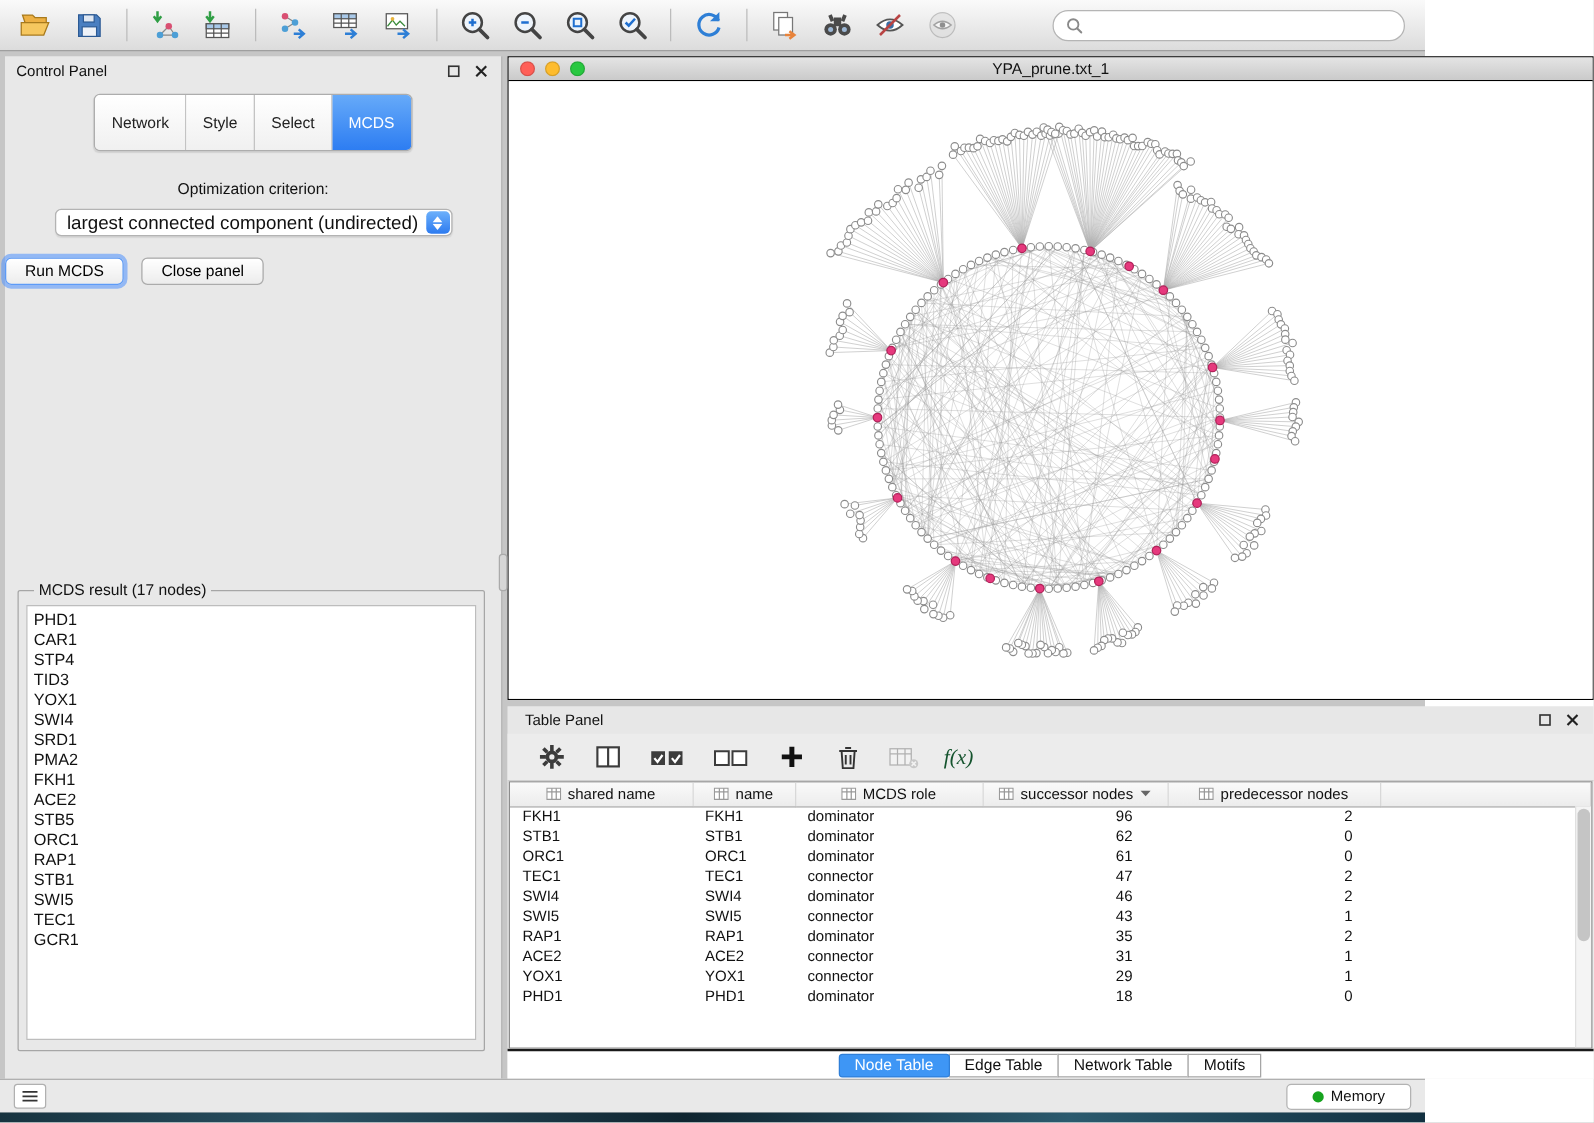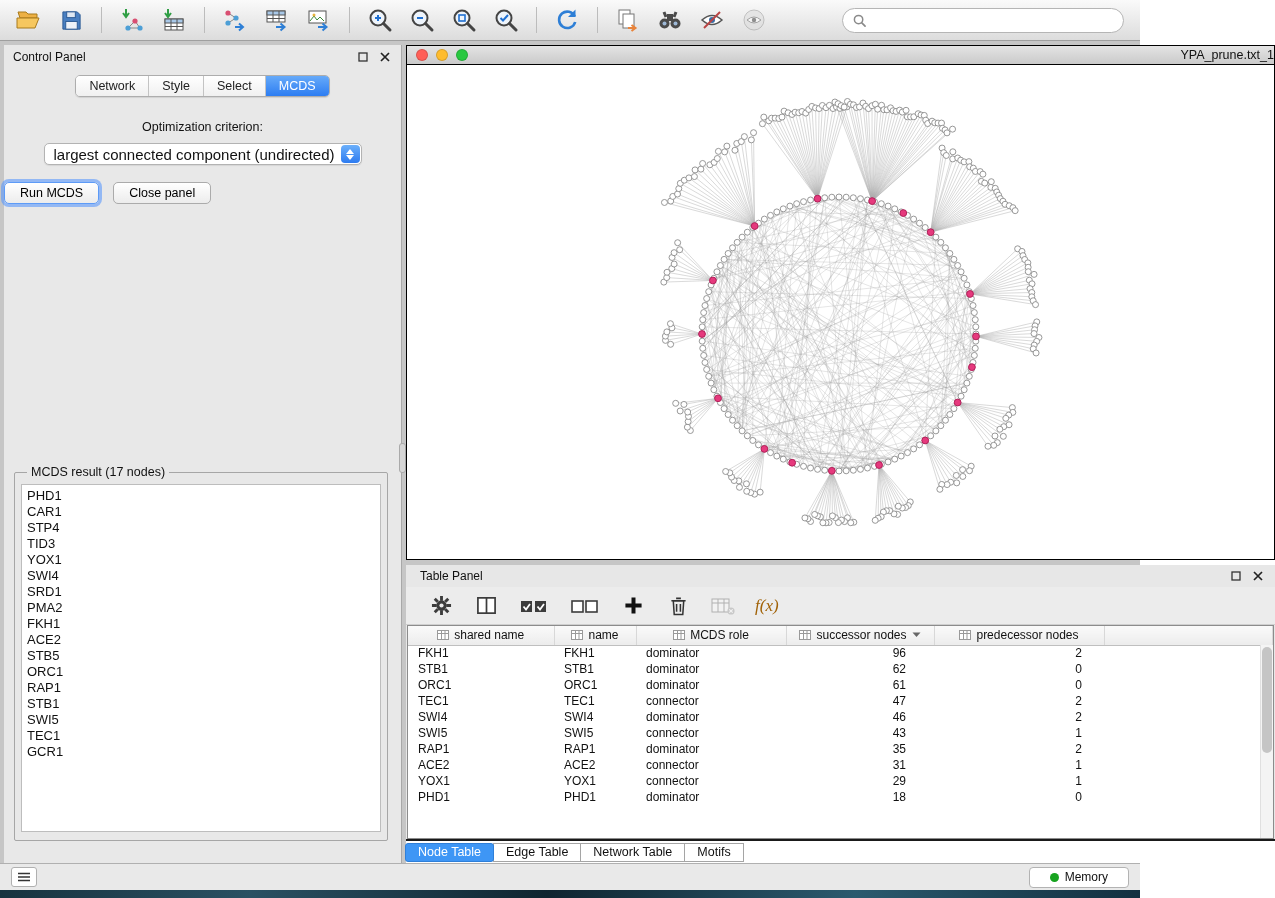--- a/index.html
+++ b/index.html
@@ -14,62 +14,62 @@
   .search-box{margin-left:auto;display:flex;align-items:center;gap:6px;background:#fff;border:1px solid #b5b5b5;border-radius:13px;height:25px;padding:0 10px;width:282px;margin-right:6px}
   .search-box input{border:none;outline:none;flex:1;font-size:12px;background:transparent}
 
   
   .control-panel{position:absolute;left:4px;top:45px;width:398px;height:818px;background:#e8e8e8;border-right:1px solid #a8a8a8}
   .panel-header{height:23px;display:flex;align-items:center;padding:0 9px;font-size:12px}
   .panel-header .spacer{flex:1}
   .win-icon{width:15px;height:15px;display:flex;align-items:center;justify-content:center;margin-left:7px}
   .cp-tabs{display:flex;justify-content:center;margin-top:7px}
   .segmented{display:flex;border:1px solid #adadad;border-radius:5px;overflow:hidden;box-shadow:0 1px 1px rgba(0,0,0,.1)}
-  .segment{padding:3px 13px;font-size:12.5px;border-right:1px solid #c3c3c3;background:linear-gradient(#ffffff,#f0f0f0);color:#222}
+  .segment{padding:15px 13px;font-size:12.5px;border-right:1px solid #c3c3c3;background:linear-gradient(#ffffff,#f0f0f0);color:#222}
   .segment:last-child{border-right:none}
   .segment.active{background:linear-gradient(#66aaf9,#2d7df2);color:#fff}
   .opt-label{text-align:center;font-size:12.5px;margin-top:23px}
   .dropdown{position:relative;margin:9px auto 0;width:318px;height:22px;background:#fff;border:1px solid #b3b3b3;border-radius:5px;display:flex;align-items:center;padding-left:9px;font-size:15px;box-shadow:0 1px 1px rgba(0,0,0,.08)}
   .dd-stepper{position:absolute;right:1px;top:1px;bottom:1px;width:19px;border-radius:4px;background:linear-gradient(#6cb0fb,#2d7bf0);display:flex;flex-direction:column;align-items:center;justify-content:center;gap:1px}
   .btn-row{display:flex;gap:14px;margin-top:17px}
   .mac-btn{height:22px;padding:0 15px;background:linear-gradient(#ffffff,#ececec);border:1px solid #ababab;border-radius:5px;font-size:12.5px;font-family:"Liberation Sans",sans-serif}
   .mac-btn.focused{box-shadow:0 0 0 3px rgba(90,152,252,.6);border-color:#5d9bf7}
   .result-group{position:absolute;left:10px;right:13px;top:420px;height:376px;border:1px solid #a6a6a6;border-radius:2px;padding:5px 6px 8px 6px;background:#e8e8e8}
   .result-group legend{font-size:12.5px;padding:0 4px;margin-left:6px}
   .result-list{width:100%;height:100%;background:#fff;border:1px solid #bdbdbd;overflow:hidden;padding:3px 0 0 5px}
   .mcds-item{font-size:13px;line-height:16px}
 
   
   .network-window{position:absolute;left:406px;top:45px;width:869px;height:515px;border:1px solid #000;background:#fff;display:flex;flex-direction:column}
   .net-titlebar{height:19px;background:linear-gradient(#e4e4e4,#cacaca);border-bottom:1px solid #000;position:relative;display:flex;align-items:center;flex:none}
   .traffic{display:flex;gap:8px;position:absolute;left:9px;top:3px}
   .tl{width:12px;height:12px;border-radius:50%;border:1px solid rgba(0,0,0,.15)}
-  .net-title{flex:1;text-align:right;font-size:12.5px}
+  .net-title{flex:1;text-align:center;font-size:12.5px}
   .net-canvas{flex:1;position:relative;background:#fff}
   .net-canvas svg{position:absolute;left:0;top:0;width:100%;height:100%}
   .v-splitter{position:absolute;left:399px;top:443px;width:7px;height:30px;background:#d6d6d6;border:1px solid #aaa;border-radius:3px}
 
   
   .table-panel{position:absolute;left:406px;top:565px;width:869px;height:298px;background:#e7e7e7;display:flex;flex-direction:column}
   .tp-header{height:22px;display:flex;align-items:center;padding:0 10px 0 14px;font-size:12px;flex:none}
   .tp-header .spacer{flex:1}
   .tp-toolbar{height:38px;background:#ececec;display:flex;align-items:center;gap:19px;padding-left:22px;border-bottom:1px solid #cfcfcf;flex:none}
   .icon-btn{width:26px;height:26px;display:flex;align-items:center;justify-content:center}
-  .fx{font-family:"Liberation Serif",serif;font-style:italic;font-size:17px;color:#a16207}
+  .fx{font-family:"Liberation Serif",serif;font-style:italic;font-size:17px;color:#14532d}
   .table-wrap{flex:1;position:relative;background:#fff;border:1px solid #8c8c8c;margin:0 1px;overflow:hidden}
   table{border-collapse:collapse;width:100%;table-layout:fixed}
   th{height:19px;background:linear-gradient(#fafafa,#ececec);border-right:1px solid #d8d8d8;border-bottom:1px solid #bfbfbf;font-weight:normal;font-size:12px}
   th:nth-child(1){width:146px}th:nth-child(2){width:82px}th:nth-child(3){width:150px}th:nth-child(4){width:148px}th:nth-child(5){width:170px}
   .th-inner{display:flex;align-items:center;justify-content:center;gap:5px}
   td{height:16px;font-size:12px;padding-left:10px;white-space:nowrap;overflow:hidden}
   td:nth-child(4){text-align:right;padding-right:28px}
   td:nth-child(5){text-align:right;padding-right:22px}
   .vscroll{position:absolute;right:0;top:19px;bottom:0;width:13px;background:#f4f4f4;border-left:1px solid #e0e0e0}
   .vthumb{position:absolute;left:1px;right:1px;top:2px;height:106px;background:#c5c5c5;border-radius:6px}
-  .tp-tabs{height:24px;background:#fff;border-top:2px solid #1a1a1a;display:flex;align-items:center;justify-content:flex-start;flex:none}
+  .tp-tabs{height:24px;background:#fff;border-top:2px solid #1a1a1a;display:flex;align-items:center;justify-content:center;flex:none}
   .tp-tab{height:19px;padding:0 12px;font-size:12.5px;border:1px solid #a5a5a5;background:#fff;display:flex;align-items:center;margin-left:-1px}
   .tp-tab.active{background:#3e96f5;color:#fff;border-color:#2f7fd8;border-radius:3px;z-index:1}
 
   
   .status-bar{position:absolute;left:0;right:0;top:863px;height:27px;background:#e9e9e9;border-top:1px solid #b0b0b0;display:flex;align-items:center;padding:0 11px}
   .sb-left{width:26px;height:20px;background:#fff;border:1px solid #b0b0b0;border-radius:3px;display:flex;align-items:center;justify-content:center}
   .memory-btn{margin-left:auto;height:21px;display:flex;align-items:center;gap:6px;background:#fff;border:1px solid #b3b3b3;border-radius:4px;padding:0 20px;font-size:12px}
   .mem-dot{width:9px;height:9px;border-radius:50%;background:#17a31f}
   .wallpaper{position:absolute;left:0;right:0;top:890px;height:8px;background:linear-gradient(90deg,#17333f,#2a5163 22%,#0f2530 48%,#2b5a6e 75%,#123040)}
 </style>

